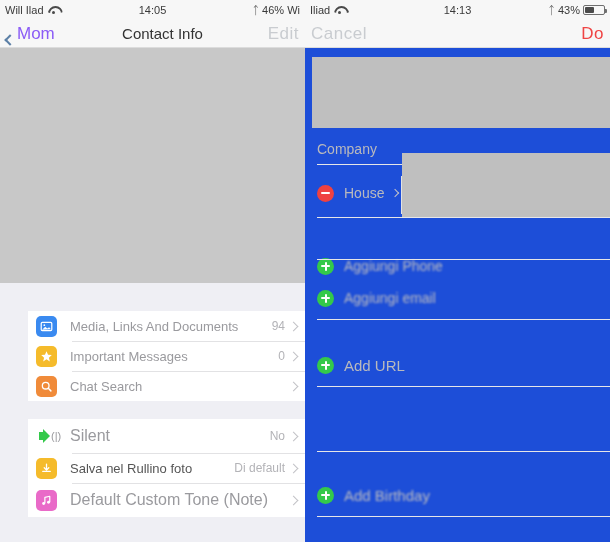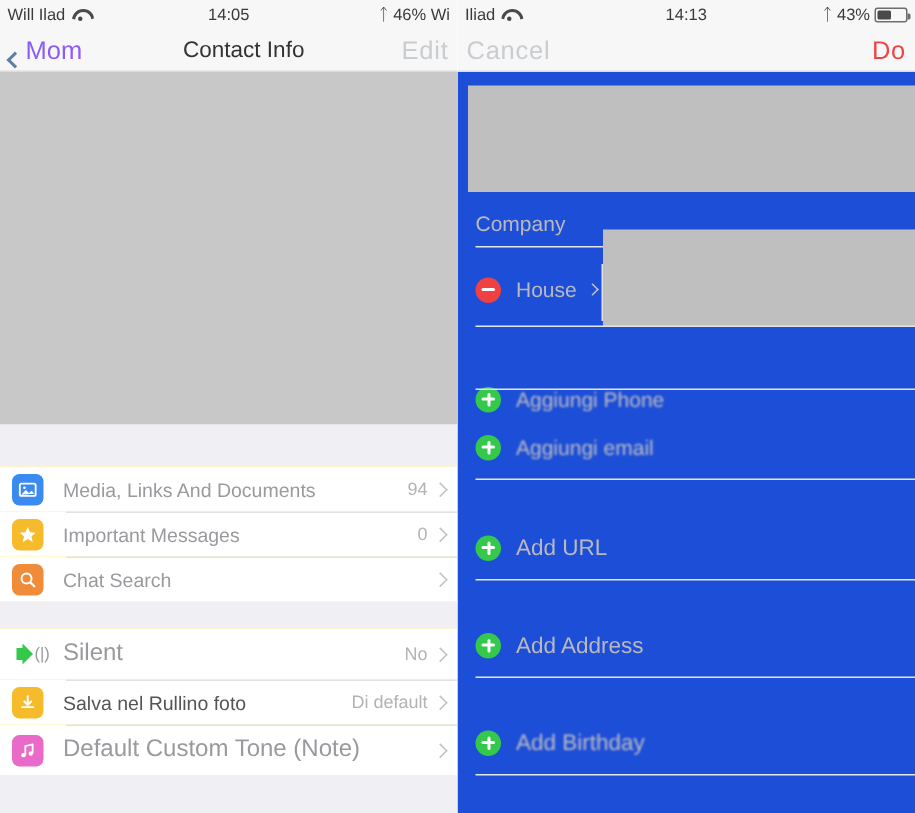--- a/index.html
+++ b/index.html
@@ -66,21 +66,21 @@
     font-size: 15px; color: #333; font-weight: 500; pointer-events: none; padding-left: 20px;
   }
   .nav-right { margin-left: auto; font-size: 17px; color: #ef4444; position: relative; z-index: 2; letter-spacing: .5px;}
   .nav-left-action { font-size: 17px; color: #c9ccd0; letter-spacing: .5px; }
 
   
   .left-body { position: relative; height: 494px; background: #efeff4; }
   .redact { position: absolute; background: #bfbfbf; }
   .hero-left { left: 0; top: 0; width: 305px; height: 235px; background: #c8c8c8; }
 
-  .group { background: #fde047; }
+  .group { background: #7dd3fc; margin-left: 28px; }
   .row {
     position: relative; display: flex; align-items: center;
     height: 30px; padding-left: 8px; padding-right: 8px;
     background: #fff;
   }
   .row + .row::before {
     content: ""; position: absolute; left: 44px; right: 0; top: 0; height: 1px; background: #e2e2e4;
   }
   .tile {
     width: 21px; height: 21px; border-radius: 5px; flex: none;
@@ -325,26 +325,20 @@
         <div class="hline" style="top:271px;"></div>
 
         <div class="r-row" style="top:306px; height:22px;">
           <span class="circ plus">
               <span class="plusglyph"></span>
             </span>
           <span class="r-label blur" style="font-size:15px;">Add URL</span>
         </div>
         <div class="hline" style="top:338px;"></div>
 
-        <div class="r-row" style="top:371px; height:22px;">
-          <span class="circ plus">
-              <span class="plusglyph"></span>
-            </span>
-          <span class="r-label blur" style="font-size:15px;">Add Address</span>
-        </div>
         <div class="hline" style="top:403px;"></div>
 
         <div class="r-row" style="top:436px; height:22px;text-align:right;">
           <span class="circ plus">
               <span class="plusglyph"></span>
             </span>
           <span class="r-label blur2" style="font-size:15px;">Add Birthday</span>
         </div>
         <div class="hline" style="top:468px;"></div>
 

